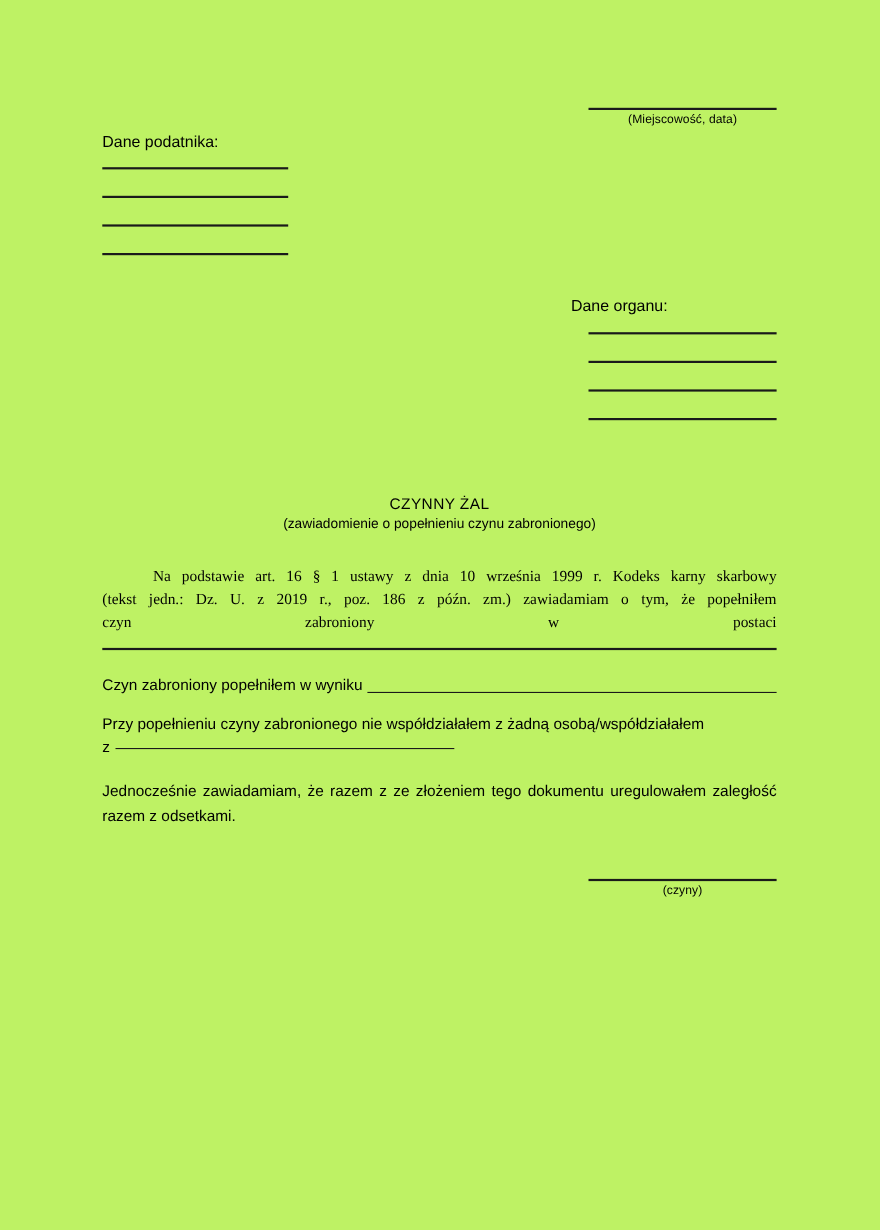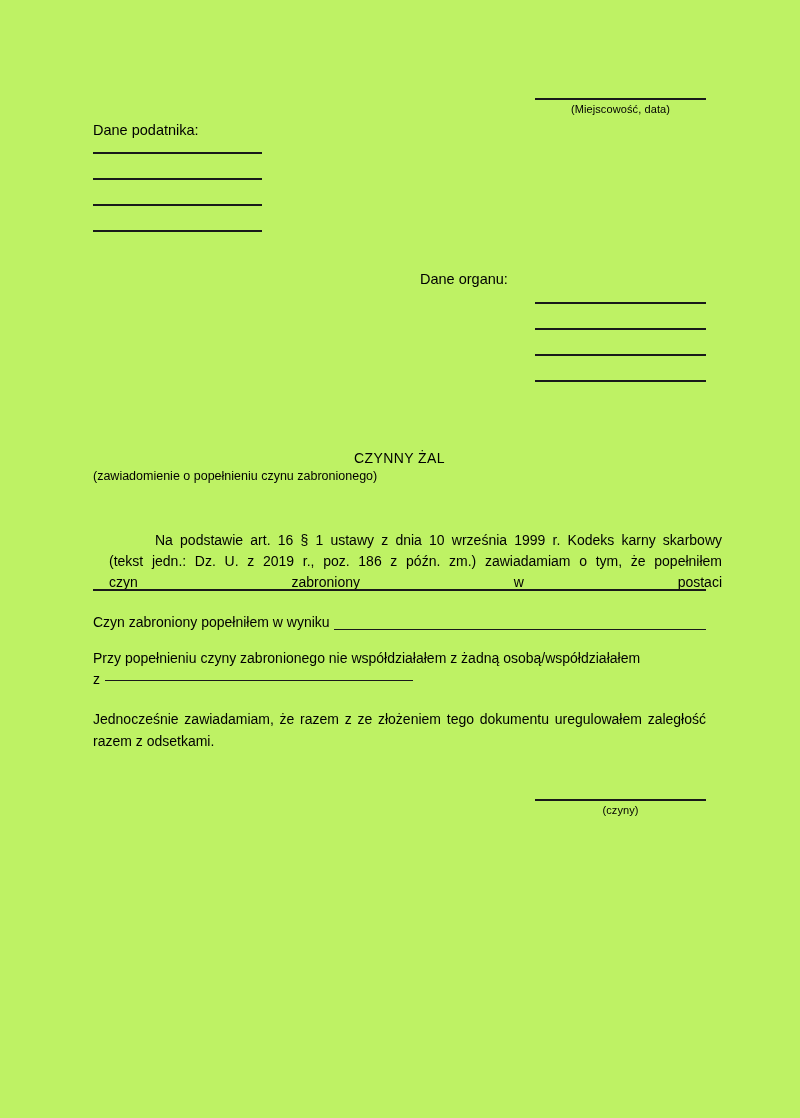--- a/index.html
+++ b/index.html
@@ -69,21 +69,21 @@
   }
   .taxpayer-lines .rule { width: 169px; margin-bottom: 24px; }
   .taxpayer-lines .rule:last-child { margin-bottom: 0; }
 
   
   .authority-label {
     position: absolute;
     left: 420px;
     top: 270px;
     width: 286px;
-    text-align: left;
+    text-align: center;
     font-size: 14.5px;
     line-height: 18px;
   }
   .authority-lines {
     position: absolute;
     left: 535px;
     top: 302px;
     width: 171px;
   }
   .authority-lines .rule { width: 171px; margin-bottom: 24px; }
@@ -98,36 +98,38 @@
     text-align: center;
     font-size: 14px;
     line-height: 18px;
     letter-spacing: 0.4px;
   }
   .doc-subtitle {
     position: absolute;
     left: 93px;
     top: 468px;
     width: 613px;
+    text-align: center;
     font-size: 12.5px;
     line-height: 17px;
   }
   .indent { display: inline-block; width: 46px; }
 
   .para1 {
     position: absolute;
     left: 93px;
     top: 514px;
     width: 613px;
     font-size: 14px;
     line-height: 21.3px;
     text-align: justify;
     text-align-last: justify;
-    margin: 16px;
+    margin: 0;
     hyphens: none;
+    font-family: Liberation Serif, serif;
   }
 
   .rule-full {
     position: absolute;
     left: 93px;
     top: 589px;
     width: 613px;
   }
 
   

